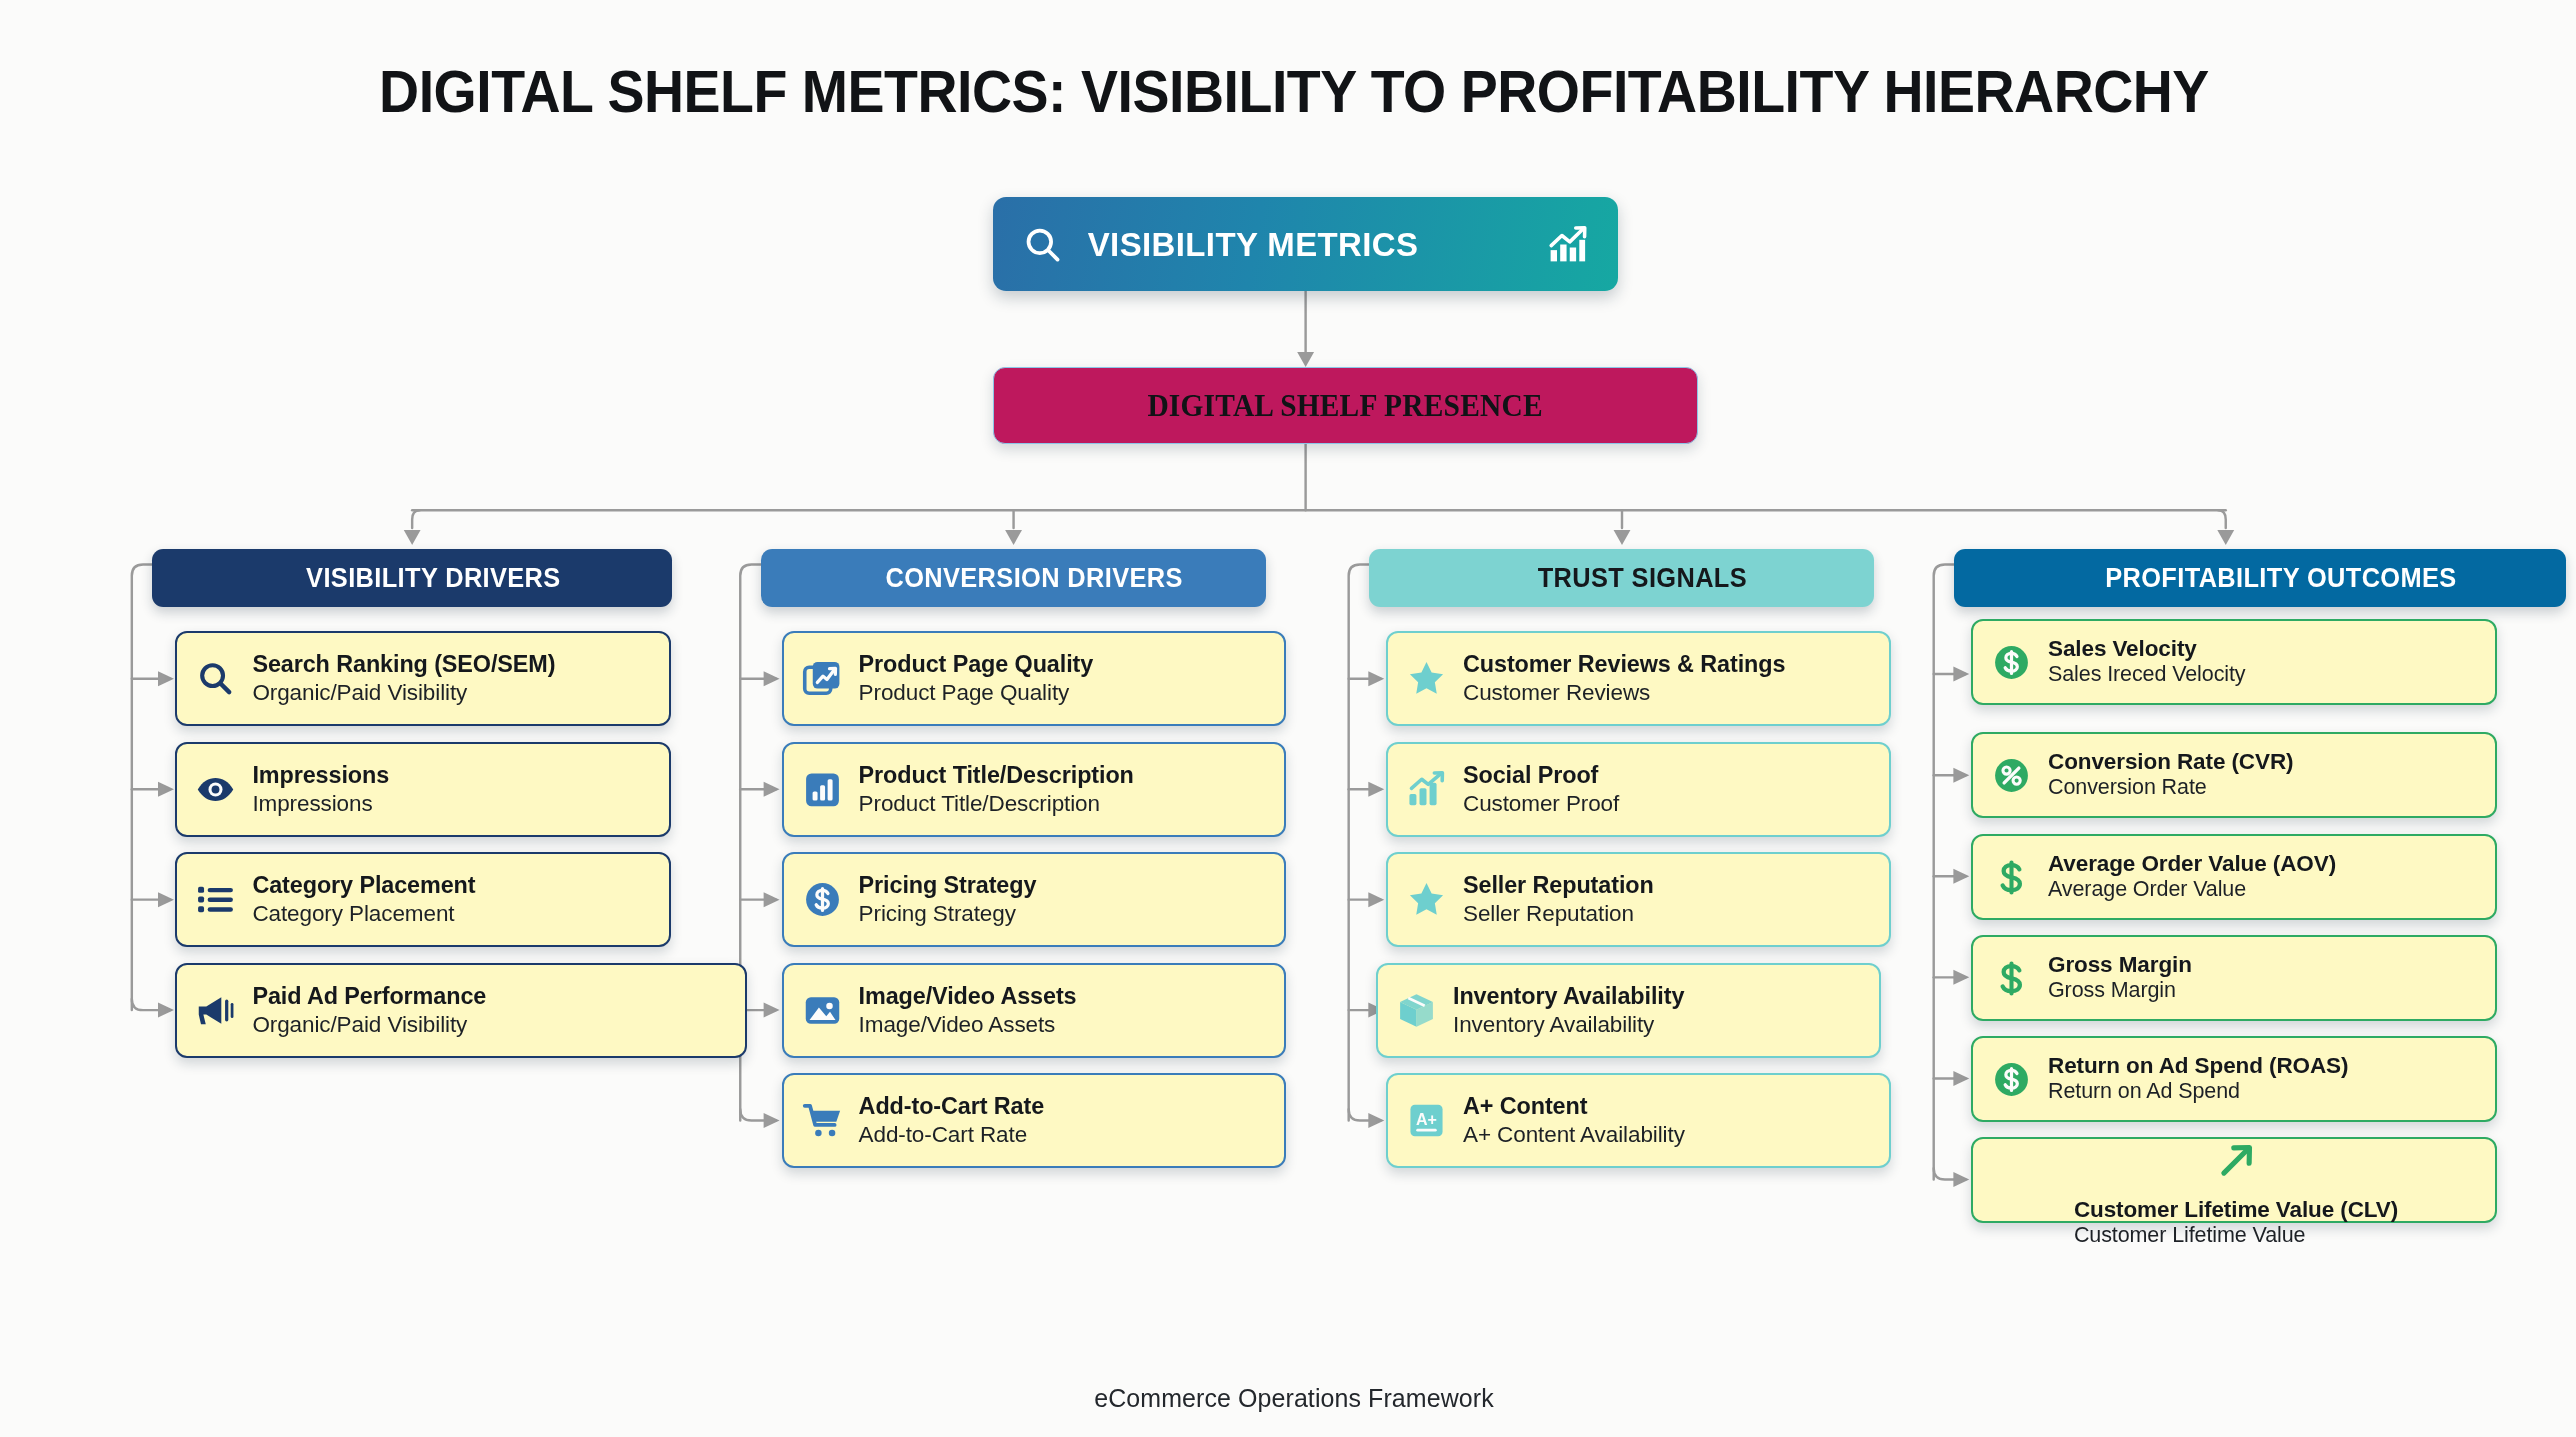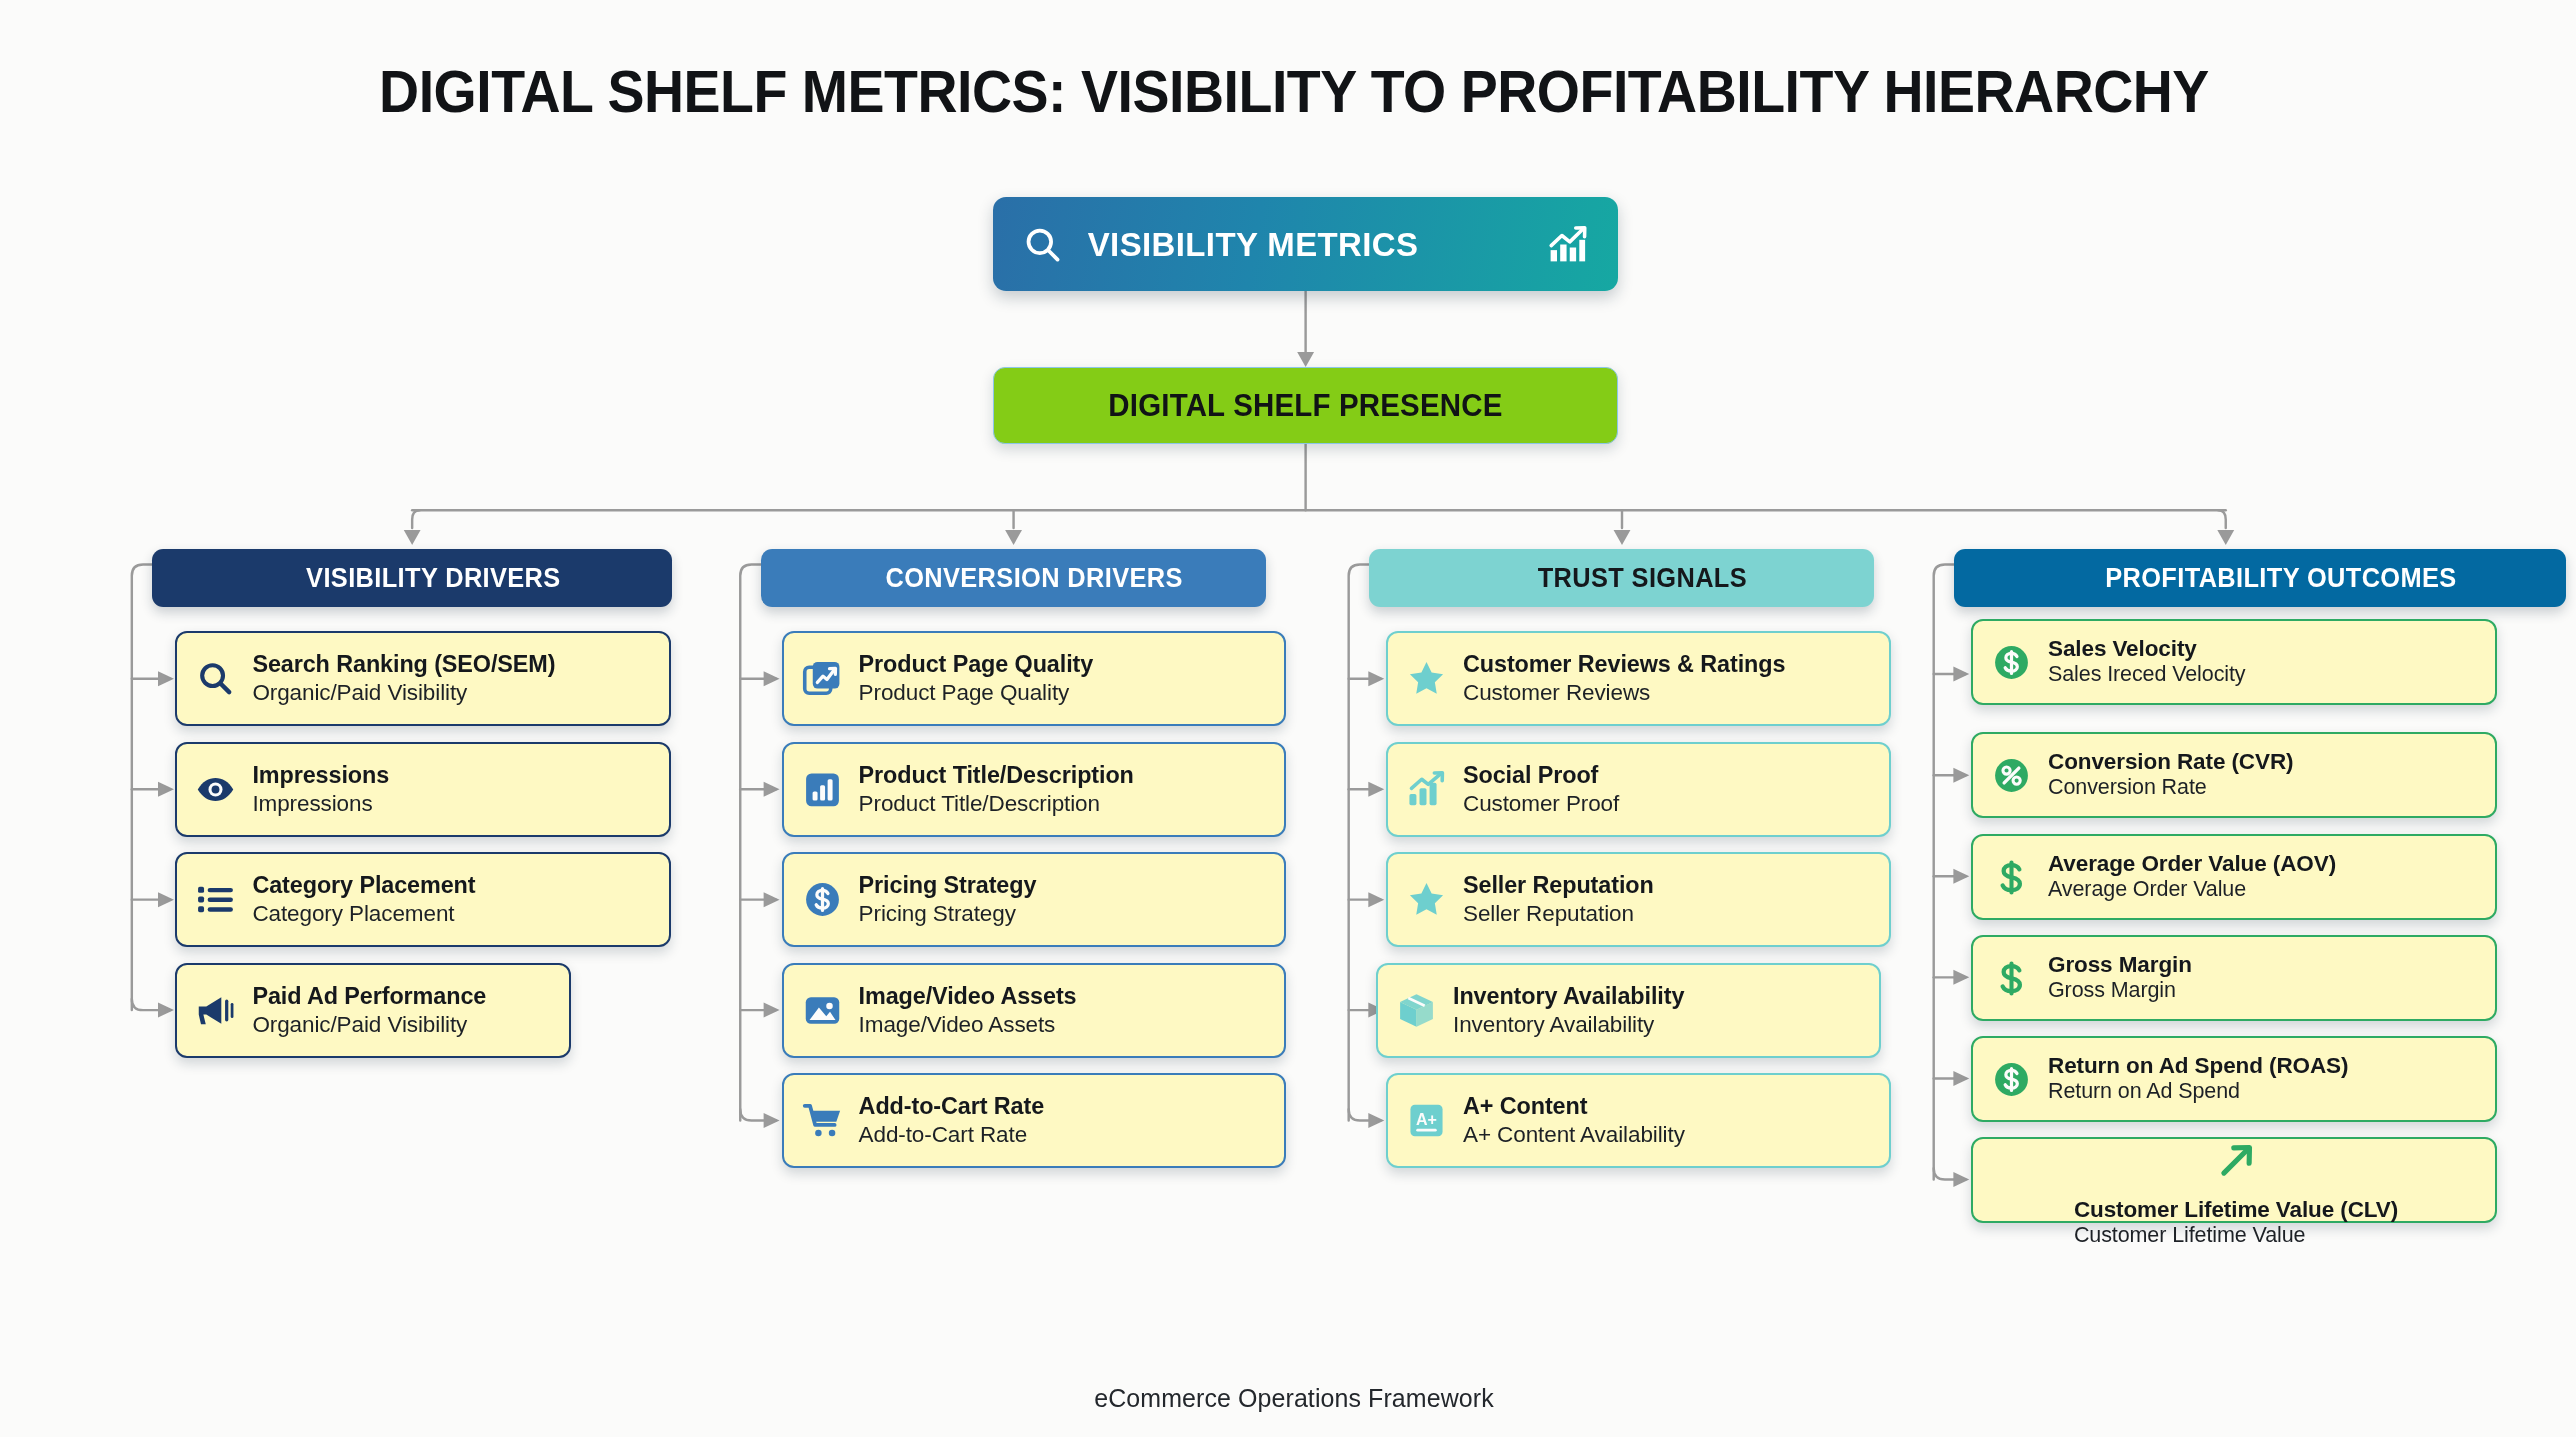--- a/index.html
+++ b/index.html
@@ -38,27 +38,28 @@
     gap:17px;
   }
   .root-label{
     color:#ffffff;font-size:34px;font-weight:700;letter-spacing:0.4px;
     flex:1;text-align:left;transform:scaleX(.97);
   }
   .root-icon{flex:0 0 auto;display:flex;align-items:center;justify-content:center;}
 
   
   .l2-node{
-    position:absolute;left:981px;top:367px;width:625px;height:77px;
+    position:absolute;left:981px;top:367px;width:705px;height:77px;
     border-radius:12px;
-    background:#84cc16;
+    background:#be185d;
     border:1.9px solid #8cc6e8;
     box-shadow:0 5.6px 13px rgba(20,40,60,.17);
     display:flex;align-items:center;justify-content:center;
     box-sizing:border-box;
+    font-family:Liberation Serif, serif;
   }
   .l2-label{color:#111316;font-size:31px;font-weight:700;letter-spacing:0.2px;transform:scaleX(.95);}
 
   
   .column{position:absolute;top:549px;}
   .col-head{
     height:58px;border-radius:11.2px;
     display:flex;align-items:center;justify-content:center;
     box-shadow:0 5.6px 12px rgba(20,40,60,.2);
     box-sizing:border-box;
@@ -227,21 +228,21 @@
               <rect x="7.4" y="10.9" width="14.8" height="2.6" rx="1.3" fill="#1b3a6b"></rect>
                <rect x="1.8" y="16" width="3.5" height="3.5" rx="1" fill="#1b3a6b"></rect>
               <rect x="7.4" y="16.6" width="14.8" height="2.6" rx="1.3" fill="#1b3a6b"></rect>
             </svg>
           </span>
           <div class="card-text">
             <div class="card-title">Category Placement</div>
             <div class="card-sub">Category Placement</div>
           </div>
         </div>
-        <div class="card" style="position: absolute; left: 23.4px; top: 414px; width: 396px; height: 95px; border-color: rgb(27, 58, 107);">
+        <div class="card" style="position: absolute; left: 23.4px; top: 414px; width: 572px; height: 95px; border-color: rgb(27, 58, 107);">
           <span class="card-icon">
             <svg width="41" height="41" viewBox="0 0 24 24">
               <path d="M2.2 9.6h4.4L15.4 4.3v15.4L6.6 14.4H4.9l1.4 5.6H3.5L2.2 14.4z" fill="#1b3a6b"></path>
               <rect x="17.6" y="5.6" width="1.9" height="12.8" rx=".95" fill="#1b3a6b"></rect>
               <rect x="20.9" y="7.6" width="1.6" height="8.8" rx=".8" fill="#1b3a6b"></rect>
             </svg>
           </span>
           <div class="card-text">
             <div class="card-title">Paid Ad Performance</div>
             <div class="card-sub">Organic/Paid Visibility</div>

